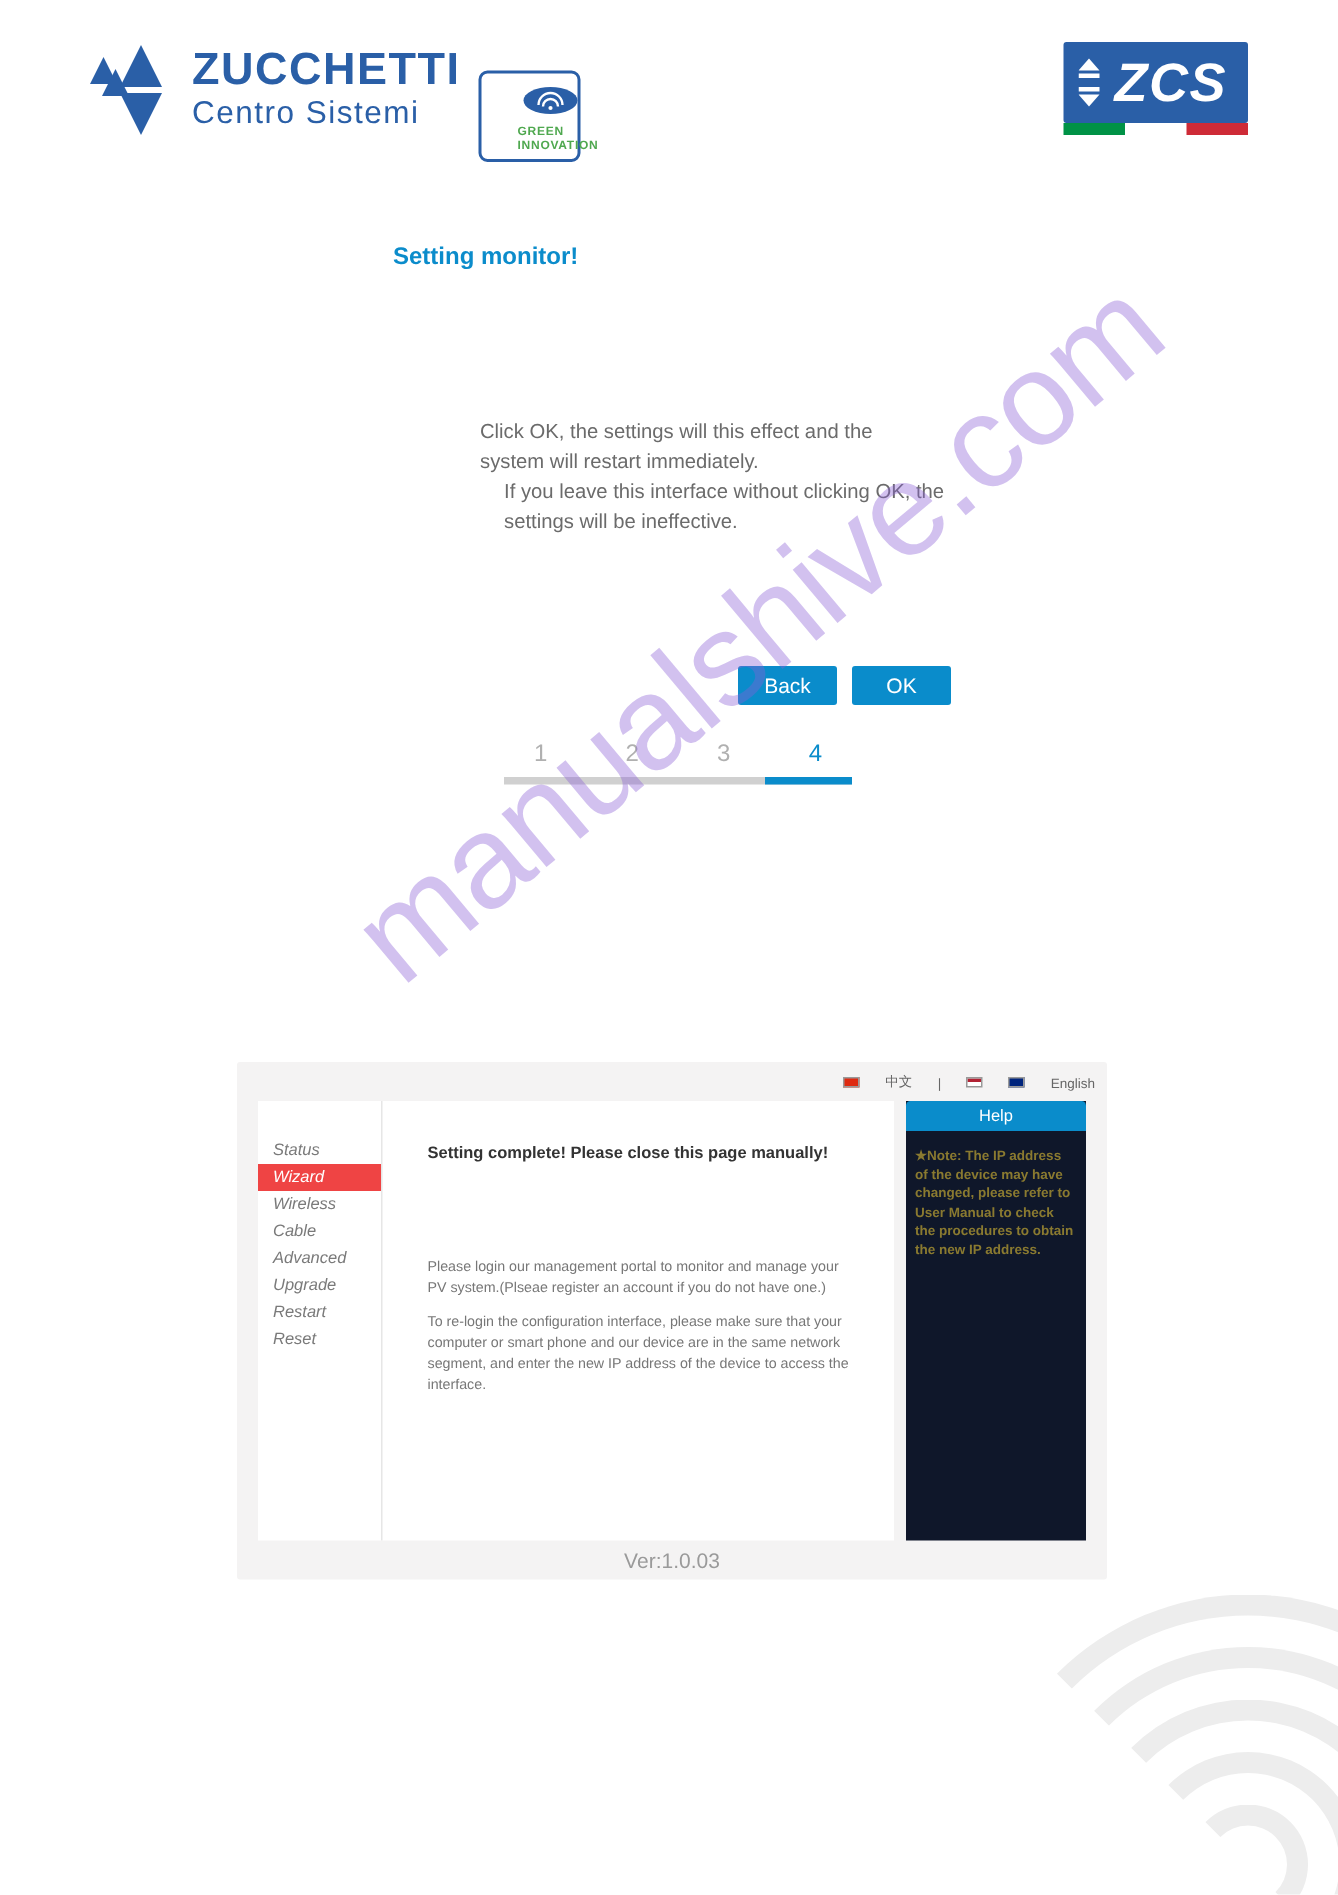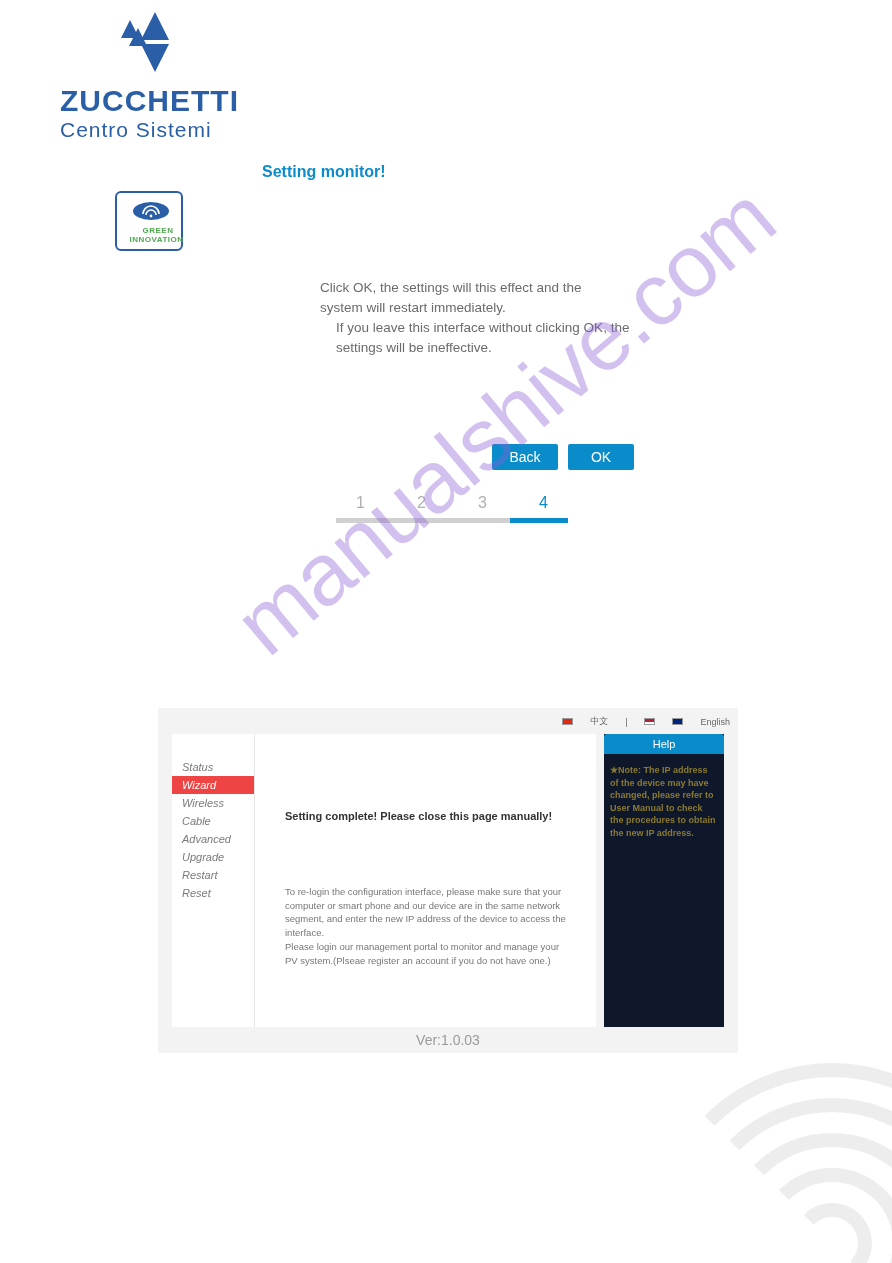--- a/index.html
+++ b/index.html
@@ -20,31 +20,30 @@
     right: 60px;
     height: 90px;
   }
   .logo-left {
     position: absolute;
     left: 0;
     top: 0;
     display: flex;
     align-items: center;
     gap: 12px;
-    flex-direction: column;
   }
   .zucchetti-mark svg { display: block; }
   .zucchetti-text { color: #2a5fa7; }
   .zucchetti-text .line1 { font-size: 30px; font-weight: bold; letter-spacing: 1px; }
   .zucchetti-text .line2 { font-size: 21px; letter-spacing: 1px; }
   .green-badge {
     border: 2px solid #2a5fa7;
     border-radius: 6px;
-    padding: 6px 8px 4px 12px;
-    text-align: right;
+    padding: 6px 8px 4px 24px;
+    text-align: left;
     width: 68px;
     margin-top: 37px;
   }
   .green-badge .cloud { color:#2a5fa7; }
   .green-badge .gi-label { color:#4fa84f; font-size:8px; font-weight:bold; line-height:1.1; letter-spacing:0.5px; }
 
   .logo-right {
     position: absolute;
     right: 0;
     top: 18px;
@@ -198,21 +197,20 @@
     padding:28px 30px 10px 30px;
     color:#777;
     font-size:9.5px;
     line-height:1.45;
   }
   .center-pane .cp-title {
     color:#333;
     font-weight:bold;
     font-size:11px;
     margin-bottom:60px;
-    margin-top:47px;
   }
   .help-pane {
     width:120px;
     background:#0f172a;
     margin-left:8px;
   }
   .help-head {
     background:#0a8ccb;
     color:#fff;
     text-align:center;
@@ -300,20 +298,29 @@
           <path d="M14 15 a8 8 0 0 1 16 0" stroke="#fff" stroke-width="1.6" fill="none"></path>
           <path d="M17 16 a5 5 0 0 1 10 0" stroke="#fff" stroke-width="1.6" fill="none"></path>
           <circle cx="22" cy="17" r="1.4" fill="#fff"></circle>
         </svg>
       </div>
       <div class="gi-label">GREEN</div>
       <div class="gi-label">INNOVATION</div>
     </span>
   </div>
   <div class="logo-right">
+    <div class="zcs-box">
+      <svg width="20" height="34" viewBox="0 0 20 34">
+        <polygon points="0,9 14,9 7,1" fill="#fff"></polygon>
+        <rect x="0" y="11" width="14" height="3" fill="#fff"></rect>
+        <rect x="0" y="20" width="14" height="3" fill="#fff"></rect>
+        <polygon points="0,25 14,25 7,33" fill="#fff"></polygon>
+      </svg>
+      <span>ZCS</span>
+    </div>
     <div class="flag-row">
       <div class="fg"></div>
         <div class="fw"></div>
         <div class="fr"></div>
     </div>
   </div>
 </div>
 
 <div class="wizard-title">Setting monitor!</div>
 <div class="wizard-msg1">Click OK, the settings will this effect and the system will restart immediately.</div>
@@ -353,22 +360,22 @@
       <div>Wireless</div>
       <div>Cable</div>
       <div>Advanced</div>
       <div>Upgrade</div>
       <div>Restart</div>
       <div>Reset</div>
     </div>
 
     <div class="center-pane">
       <div class="cp-title">Setting complete! Please close this page manually!</div>
+      <p style="margin-bottom:10px;">Please login our management portal to monitor and manage your PV system.(Plseae register an account if you do not have one.)</p>
       <p>To re-login the configuration interface, please make sure that your computer or smart phone and our device are in the same network segment, and enter the new IP address of the device to access the interface.</p>
-      <p style="margin-bottom:10px;">Please login our management portal to monitor and manage your PV system.(Plseae register an account if you do not have one.)</p>
     </div>
 
     <div class="help-pane">
       <div class="help-head">Help</div>
       <div class="help-body">★Note: The IP address of the device may have changed, please refer to User Manual to check the procedures to obtain the new IP address.</div>
     </div>
   </div>
 
   <div class="panel-ver">Ver:1.0.03</div>
 </div>

